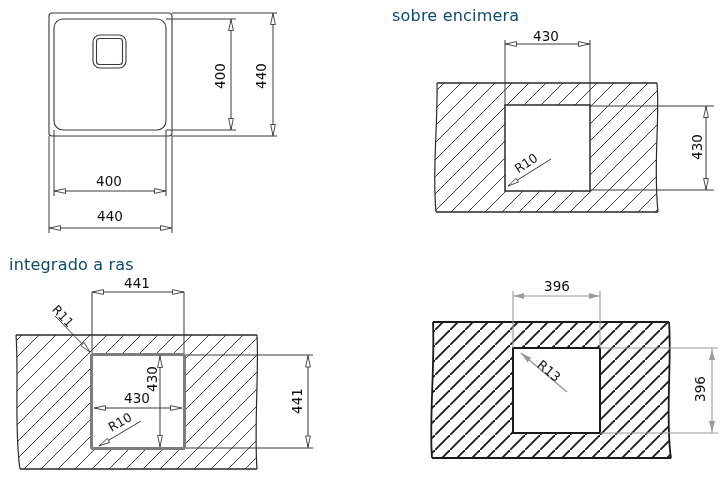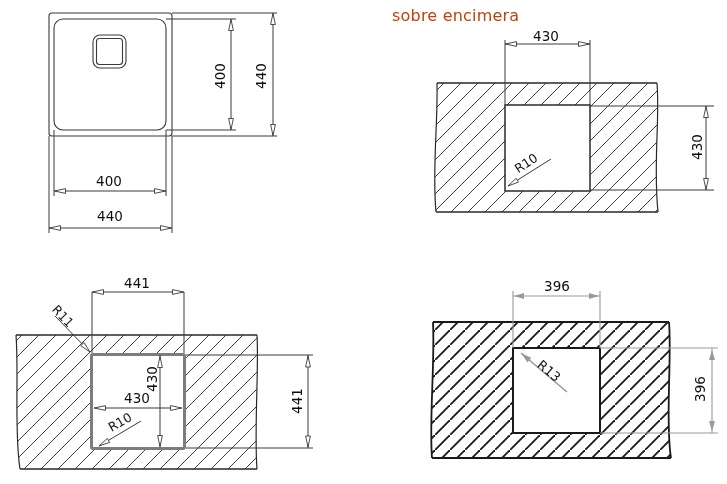--- a/index.html
+++ b/index.html
@@ -12,21 +12,21 @@
     position:absolute;white-space:nowrap;color:#0d0d0d;
     font-size:13.5px;line-height:14px;
     transform:translate(-50%,-50%);
   }
   .lbl.rot90{transform:translate(-50%,-50%) rotate(-90deg);}
   .rlabel{
     position:absolute;white-space:nowrap;color:#141414;
     font-size:12.5px;line-height:13px;
   }
   .title{
-    position:absolute;white-space:nowrap;color:#c2410c;
+    position:absolute;white-space:nowrap;color:#0c4a6e;
     font-size:16px;line-height:19px;letter-spacing:0.2px;
   }
 </style>
 </head>
 <body>
 
 <div id="stage">
 
   <svg id="linework" width="727" height="484" viewBox="0 0 727 484">
     <defs>
@@ -139,20 +139,21 @@
   <div class="lbl rot90" style="left:220px;top:76px">400</div>
   <div class="lbl rot90" style="left:261px;top:76px">440</div>
   <div class="lbl" style="left:109px;top:181px">400</div>
   <div class="lbl" style="left:110px;top:216px">440</div>
 
   <div class="title" style="left:392px;top:6px">sobre encimera</div>
   <div class="lbl" style="left:546px;top:36px">430</div>
   <div class="lbl rot90" style="left:697px;top:147px">430</div>
   <div class="rlabel" style="left:526px;top:163px;transform:translate(-50%,-50%) rotate(-33deg)">R10</div>
 
+  <div class="title" style="left:9px;top:255px">integrado a ras</div>
   <div class="lbl" style="left:137px;top:283px">441</div>
   <div class="lbl rot90" style="left:297px;top:401px">441</div>
   <div class="lbl rot90" style="left:152px;top:379px">430</div>
   <div class="lbl" style="left:137px;top:398px">430</div>
   <div class="rlabel" style="left:63px;top:316px;transform:translate(-50%,-50%) rotate(47deg)">R11</div>
   <div class="rlabel" style="left:120px;top:422px;transform:translate(-50%,-50%) rotate(-30deg)">R10</div>
 
   <div class="lbl" style="left:557px;top:286px">396</div>
   <div class="lbl rot90" style="left:700px;top:389px">396</div>
   <div class="rlabel" style="left:549px;top:371px;transform:translate(-50%,-50%) rotate(40deg);font-size:13px">R13</div>

